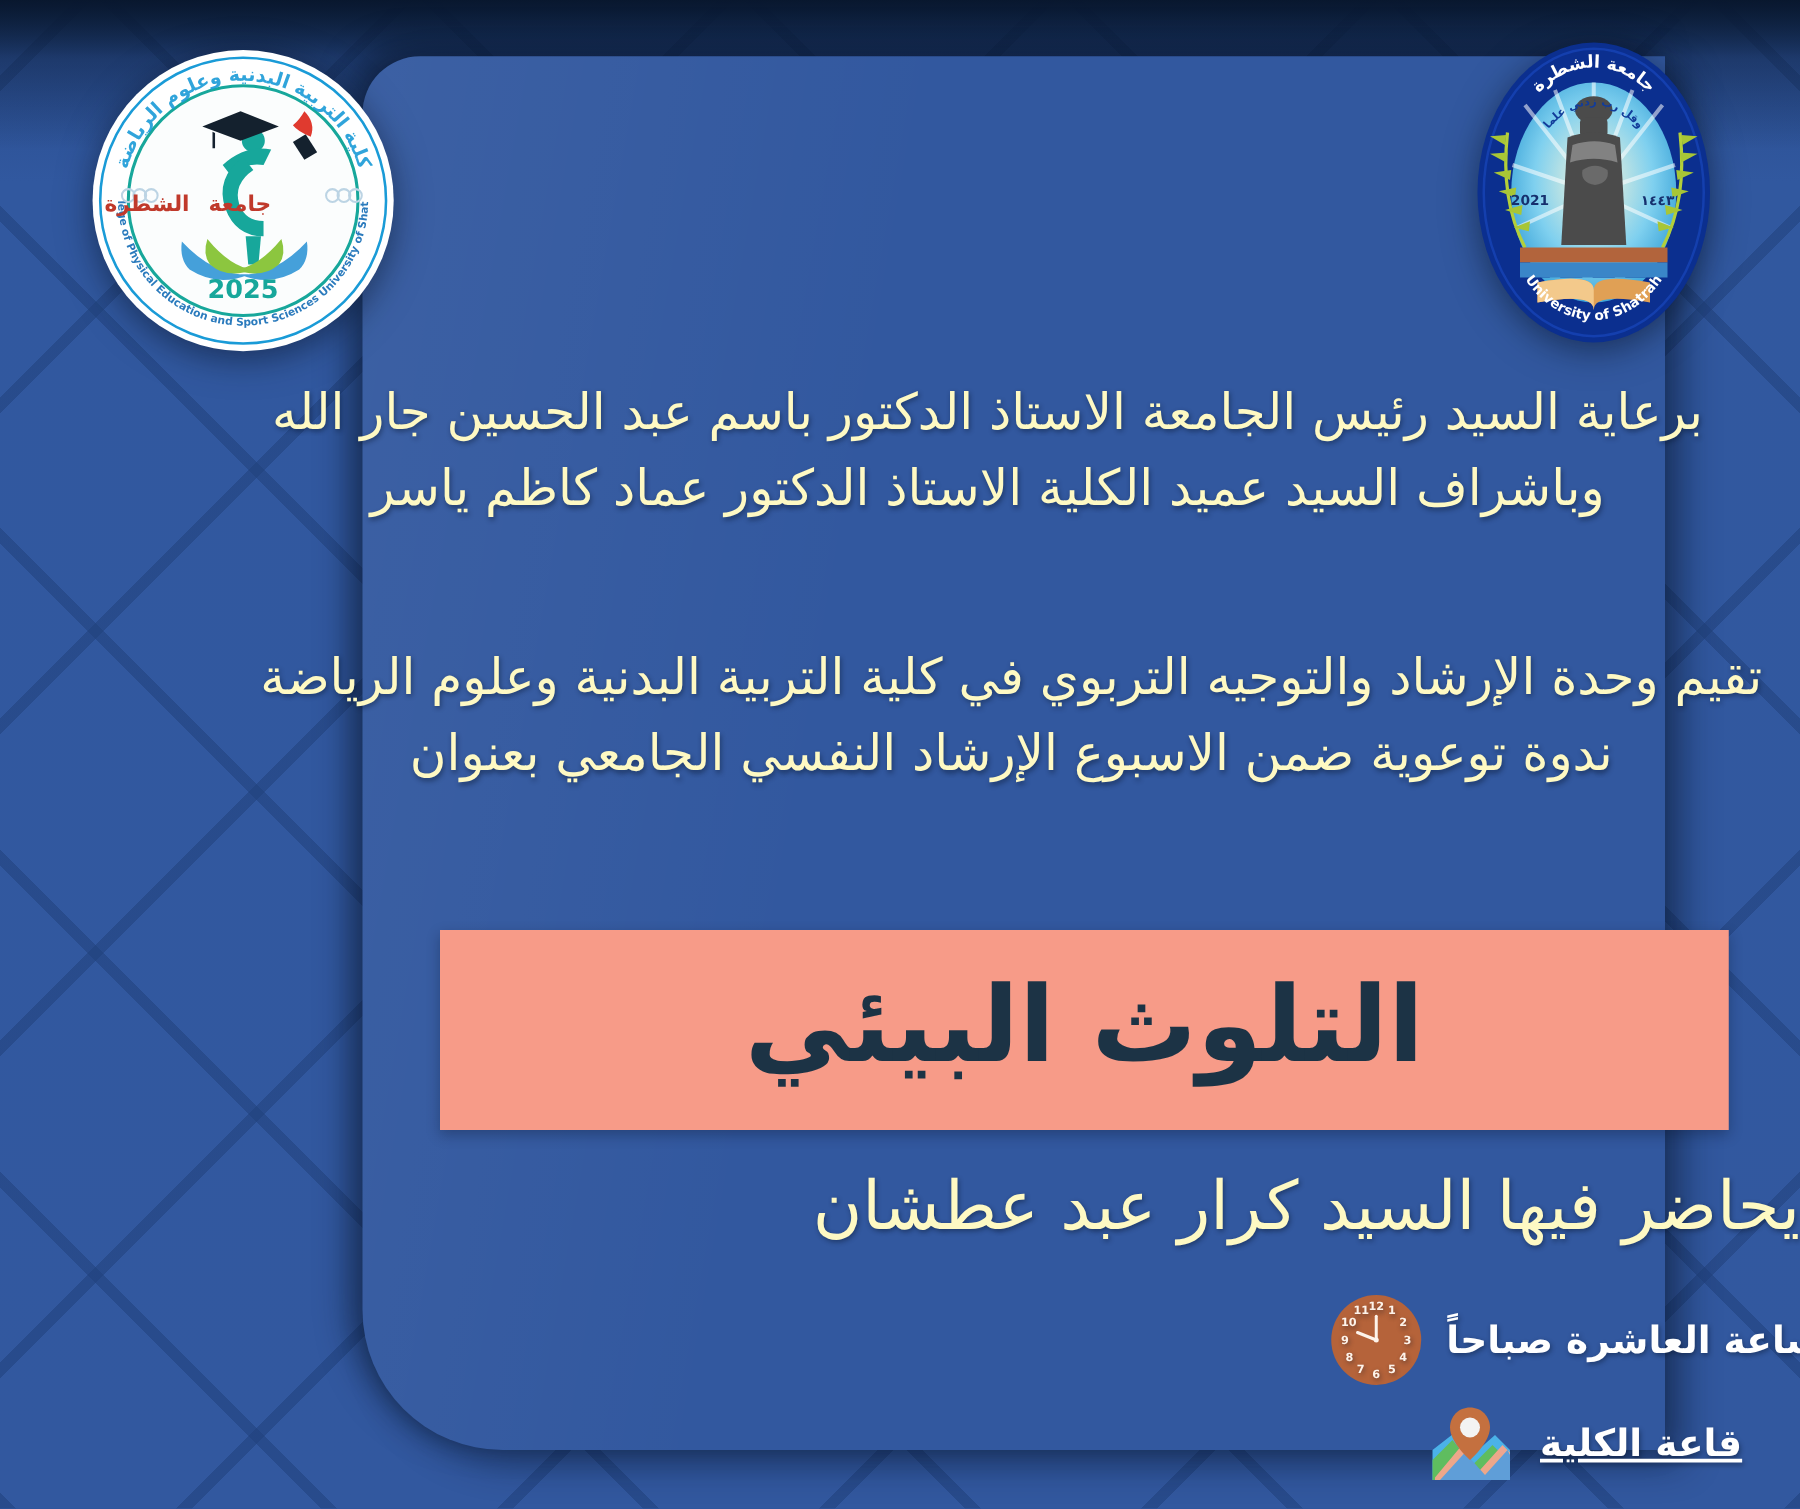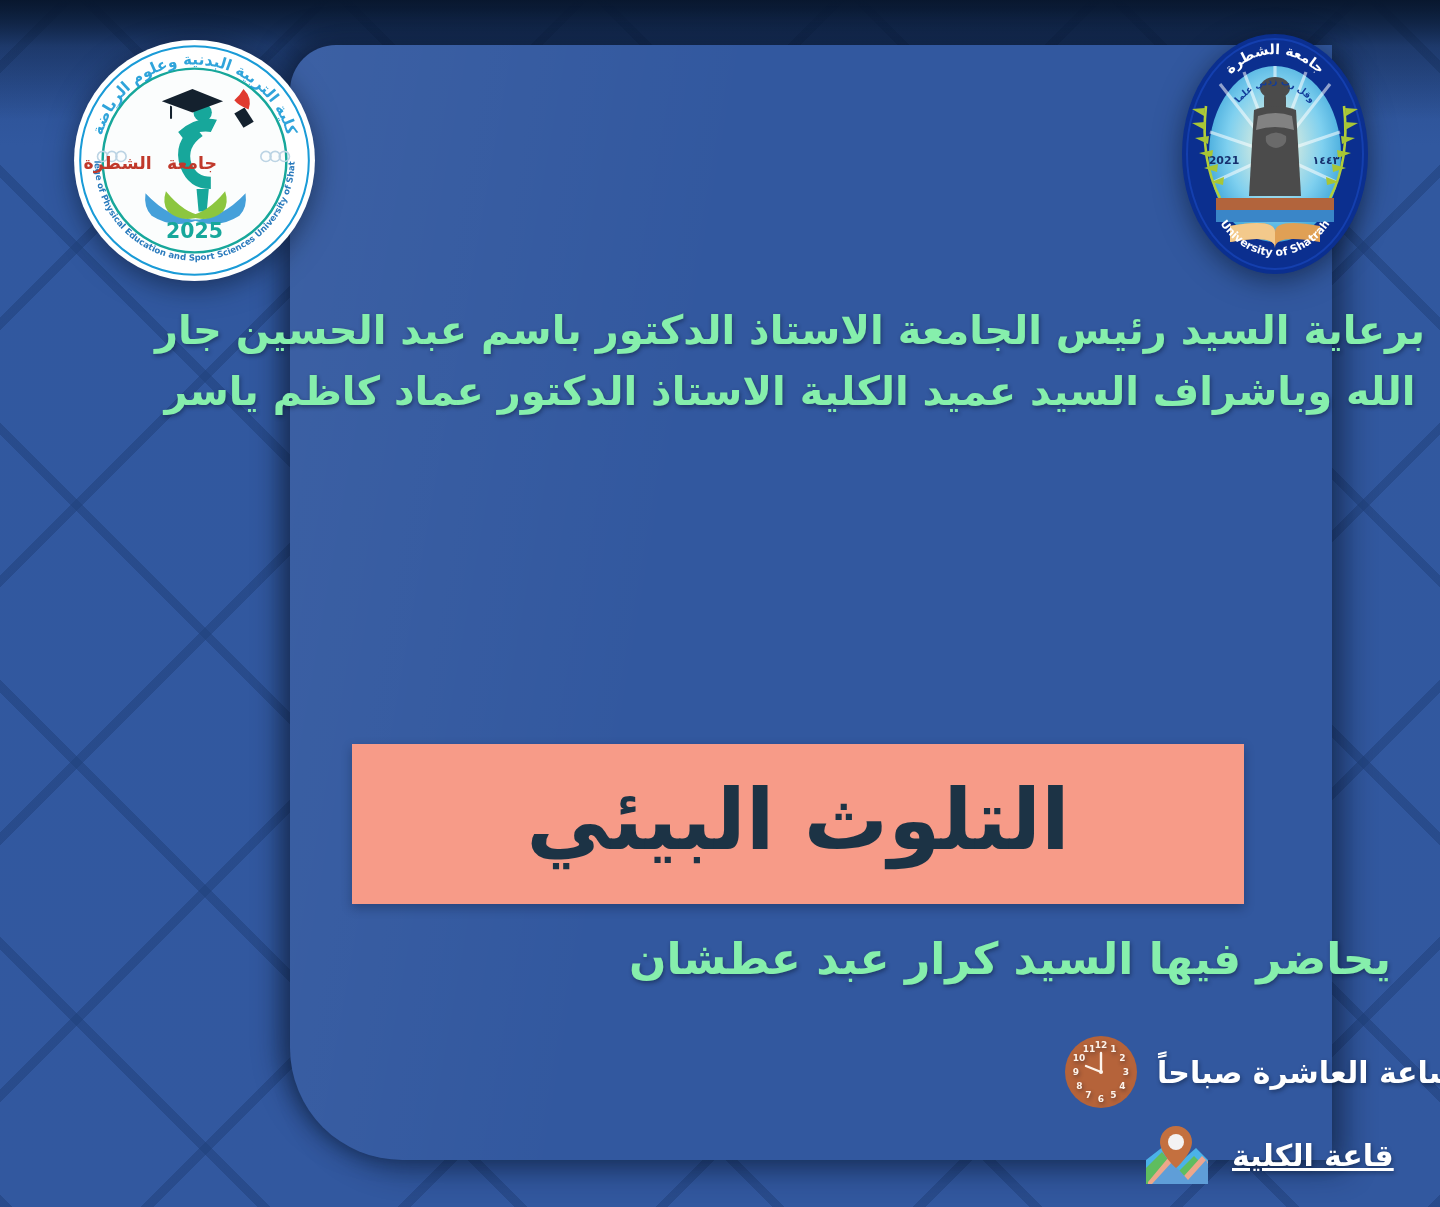--- a/index.html
+++ b/index.html
@@ -52,48 +52,48 @@
     filter:drop-shadow(0 6px 14px rgba(5,16,35,.55));
   }
   .logo-right{
     position:absolute;left:1180px;top:32px;width:190px;height:244px;
     filter:drop-shadow(0 6px 14px rgba(5,16,35,.55));
   }
 
   
   .txt-wrap{
     position:absolute;left:0;right:0;text-align:center;direction:rtl;
-    color:#86efac;font-weight:700;
+    color:#fef9c3;font-weight:400;
     text-shadow:1px 2px 4px rgba(6,18,38,.45);
   }
   .para1{
     top:300px;left:100px;width:1300px;
     font-size:40px;line-height:1.52;letter-spacing:0px;
   }
   .para2{
     top:512px;left:140px;width:1262px;
     font-size:40px;line-height:1.52;
   }
 
   
   .title-box{
-    position:absolute;left:352px;top:744px;width:892px;height:160px;
+    position:absolute;left:352px;top:744px;width:1031px;height:160px;
     background:#f79b88;
     display:flex;align-items:center;justify-content:center;
     box-shadow:0 4px 10px rgba(6,18,38,.30);
   }
   .title-box .title-text{
     direction:rtl;color:#1c3345;font-weight:800;
     font-size:84px;line-height:1;letter-spacing:0;
     transform:translateY(-4px);
   }
 
   .speaker{
     top:930px;left:300px;width:860px;
-    font-size:44px;line-height:1.3;
+    font-size:54px;line-height:1.3;text-align:right;
   }
 
   
   .info{
     position:absolute;direction:rtl;display:flex;align-items:center;
     gap:18px;color:#ffffff;font-weight:700;font-size:30px;
     text-shadow:1px 2px 4px rgba(6,18,38,.45);
   }
   .info-time{left:1063px;top:1034px;}
   .info-place{left:1138px;top:1120px;text-decoration:underline;}
@@ -108,20 +108,21 @@
   <div class="bg-base"></div>
   <div class="bg-lattice"></div>
   <div class="bg-vig"></div>
 
   <div class="card">
     <div class="card-sheen"></div>
   </div>
 
   <div class="txt-wrap para1">برعاية السيد رئيس الجامعة الاستاذ الدكتور باسم عبد الحسين جار الله وباشراف السيد عميد الكلية الاستاذ الدكتور عماد كاظم ياسر</div>
 
+  <div class="txt-wrap para2">تقيم وحدة الإرشاد والتوجيه التربوي في كلية التربية البدنية وعلوم الرياضة ندوة توعوية ضمن الاسبوع الإرشاد النفسي الجامعي بعنوان</div>
 
   <div class="title-box">
     <span class="title-text">التلوث البيئي</span>
   </div>
 
   <div class="txt-wrap speaker">يحاضر فيها السيد كرار عبد عطشان</div>
 
   <div class="info info-time">
     <span class="lbl">الساعة العاشرة صباحاً</span>
     <svg class="ico" width="76" height="76" viewBox="0 0 76 76">

